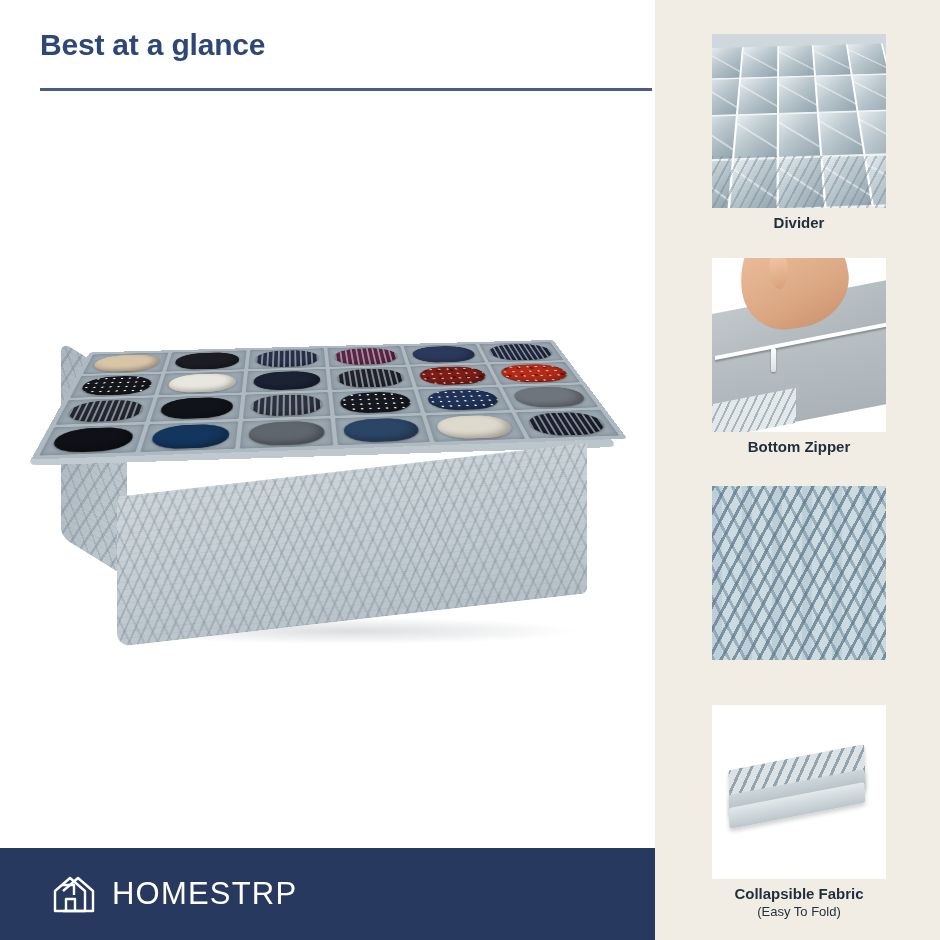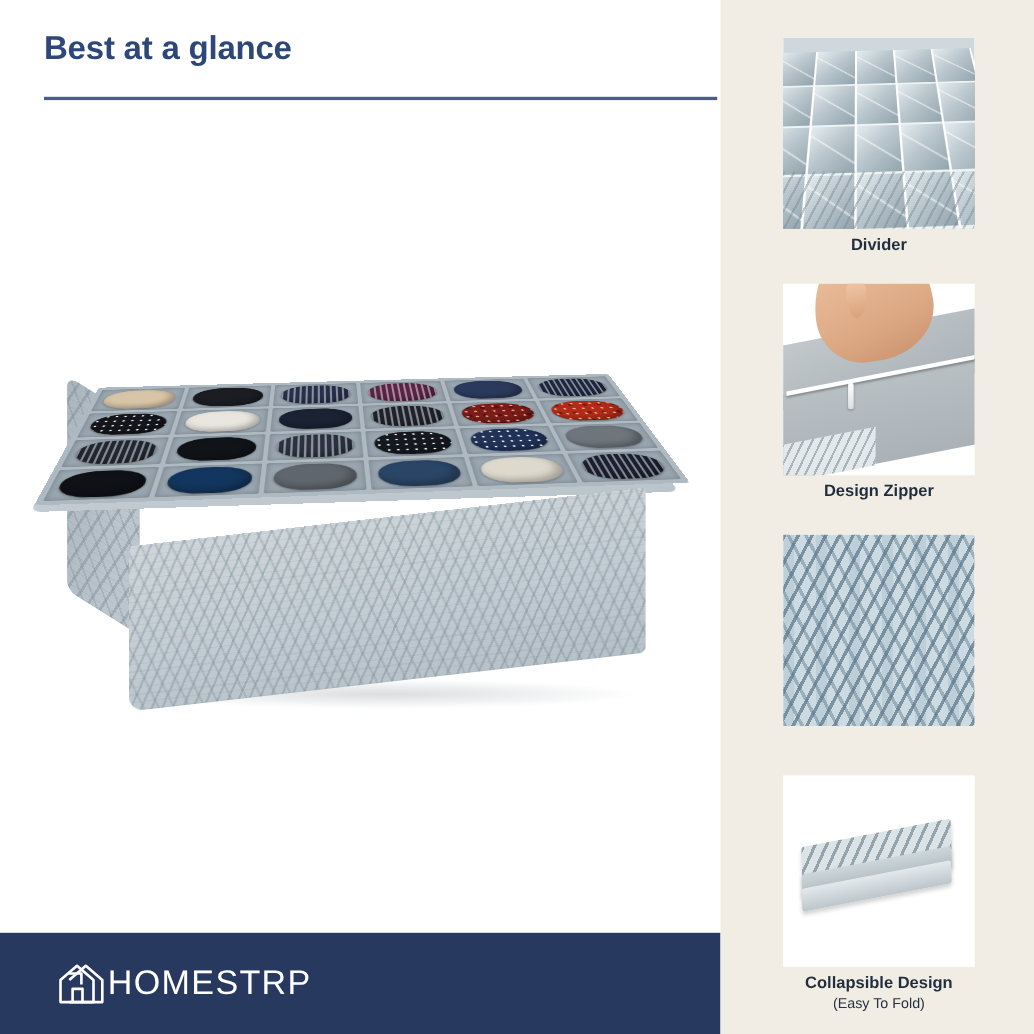--- a/index.html
+++ b/index.html
@@ -363,20 +363,21 @@
     height: 92px;
     background: #27395e;
   }
   #brand {
     position: absolute;
     left: 52px;
     top: 50%;
     transform: translateY(-50%);
     display: flex;
     align-items: center;
+    gap: 14px;
   }
   #brand-name {
     color: #ffffff;
     font-size: 31px;
     letter-spacing: 1.2px;
     font-weight: normal;
   }
   #brand-logo { width: 46px; height: 42px; display: block; }
 </style>
 </head>
@@ -538,34 +539,34 @@
           <div class="zip-lid"></div>
           <div class="zip-body"></div>
           <div class="zip-line"></div>
           <div class="zip-fabric"></div>
           <div class="hand">
             <div class="finger"></div>
           </div>
           <div class="zip-pull"></div>
         </div>
       </div>
-      <div class="feature-label">Design Zipper</div>
+      <div class="feature-label">Bottom Zipper</div>
     </div>
 
     <div class="feature" style="top:486px;">
       <div class="feature-media">
         <div class="fabric-art"></div>
       </div>
     </div>
 
     <div class="feature" style="top:705px;">
       <div class="feature-media">
         <div class="fold-art">
           <div class="fold-slab top"></div>
           <div class="fold-slab mid"></div>
           <div class="fold-slab bot"></div>
         </div>
       </div>
-      <div class="feature-label">Collapsible Design</div>
+      <div class="feature-label">Collapsible Fabric</div>
       <div class="feature-sublabel">(Easy To Fold)</div>
     </div>
   </div>
 </div>
 
 </body></html>

